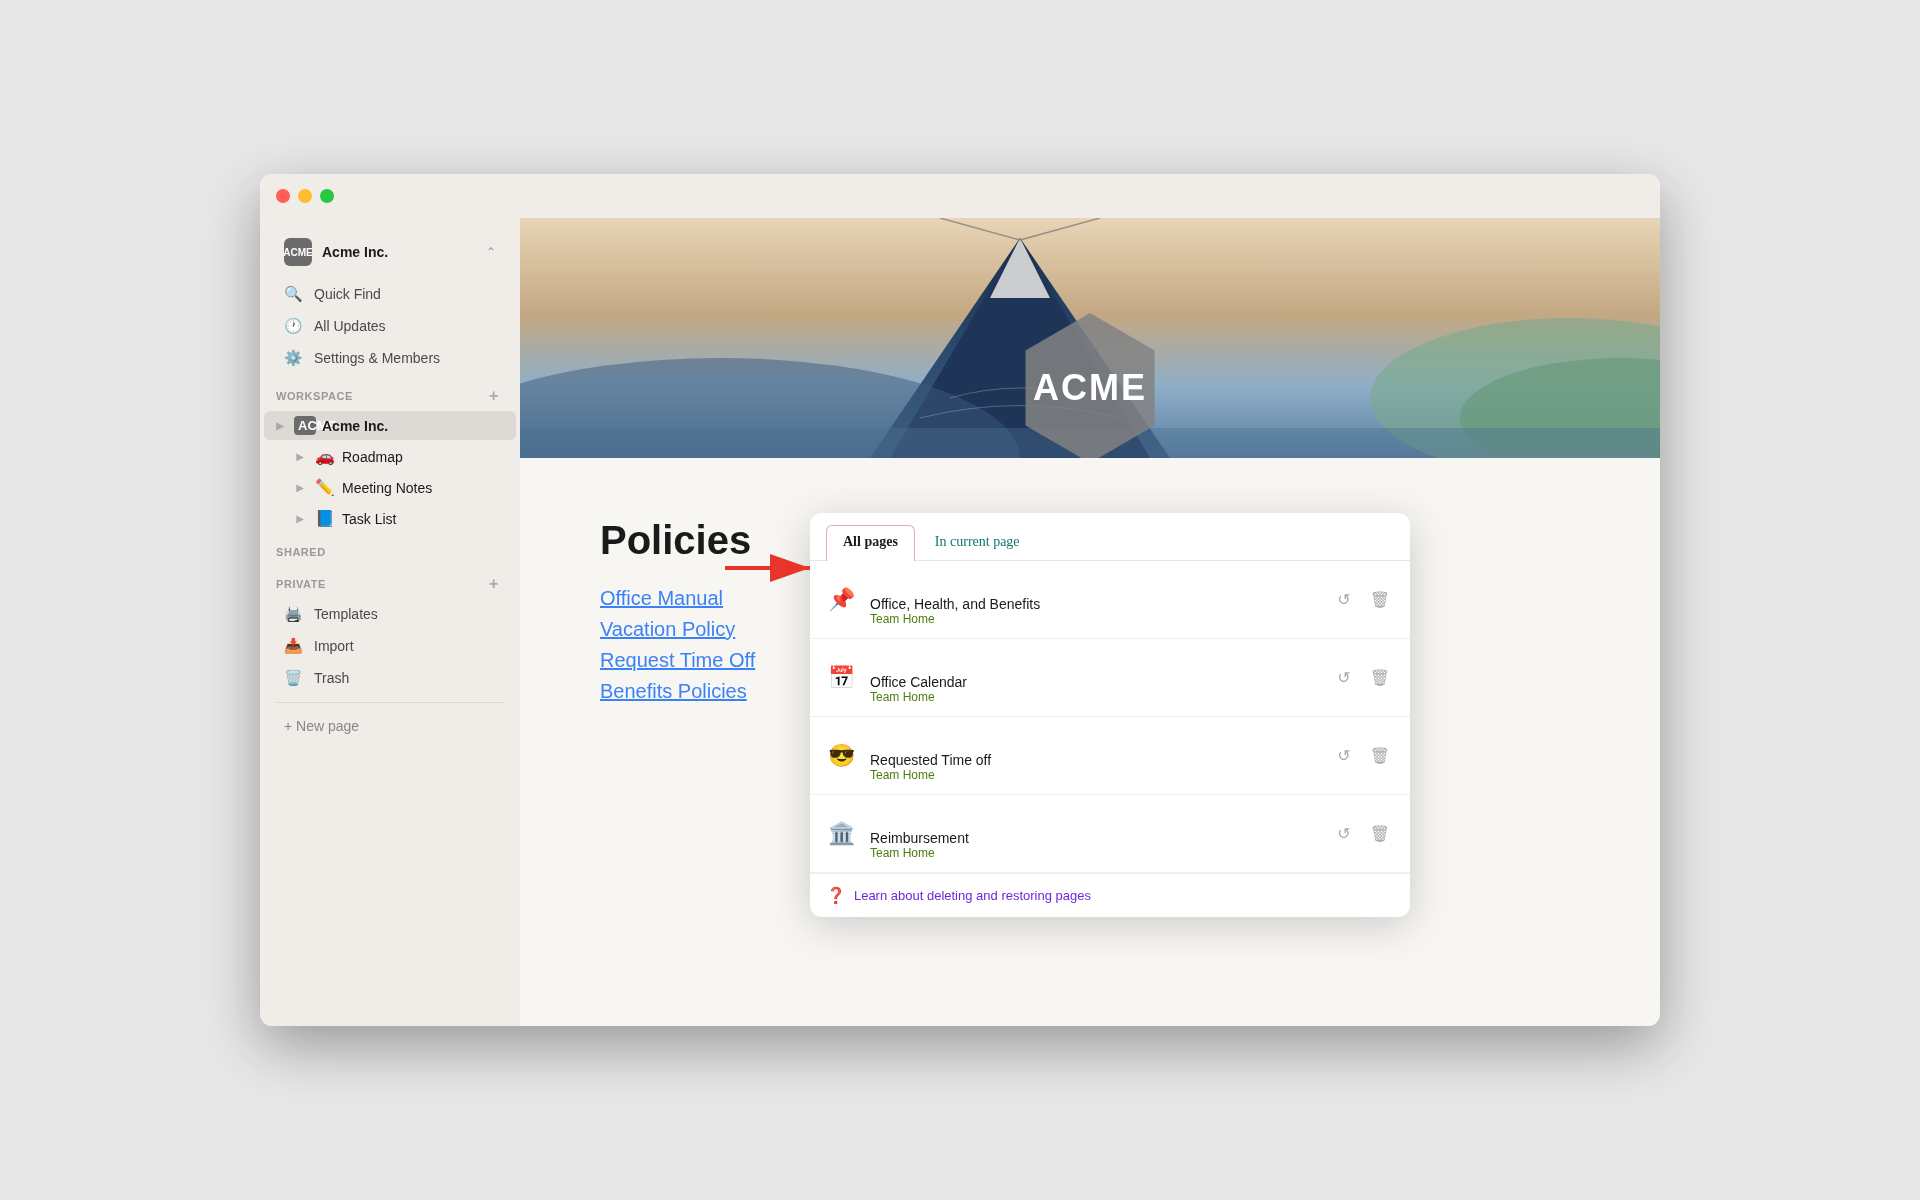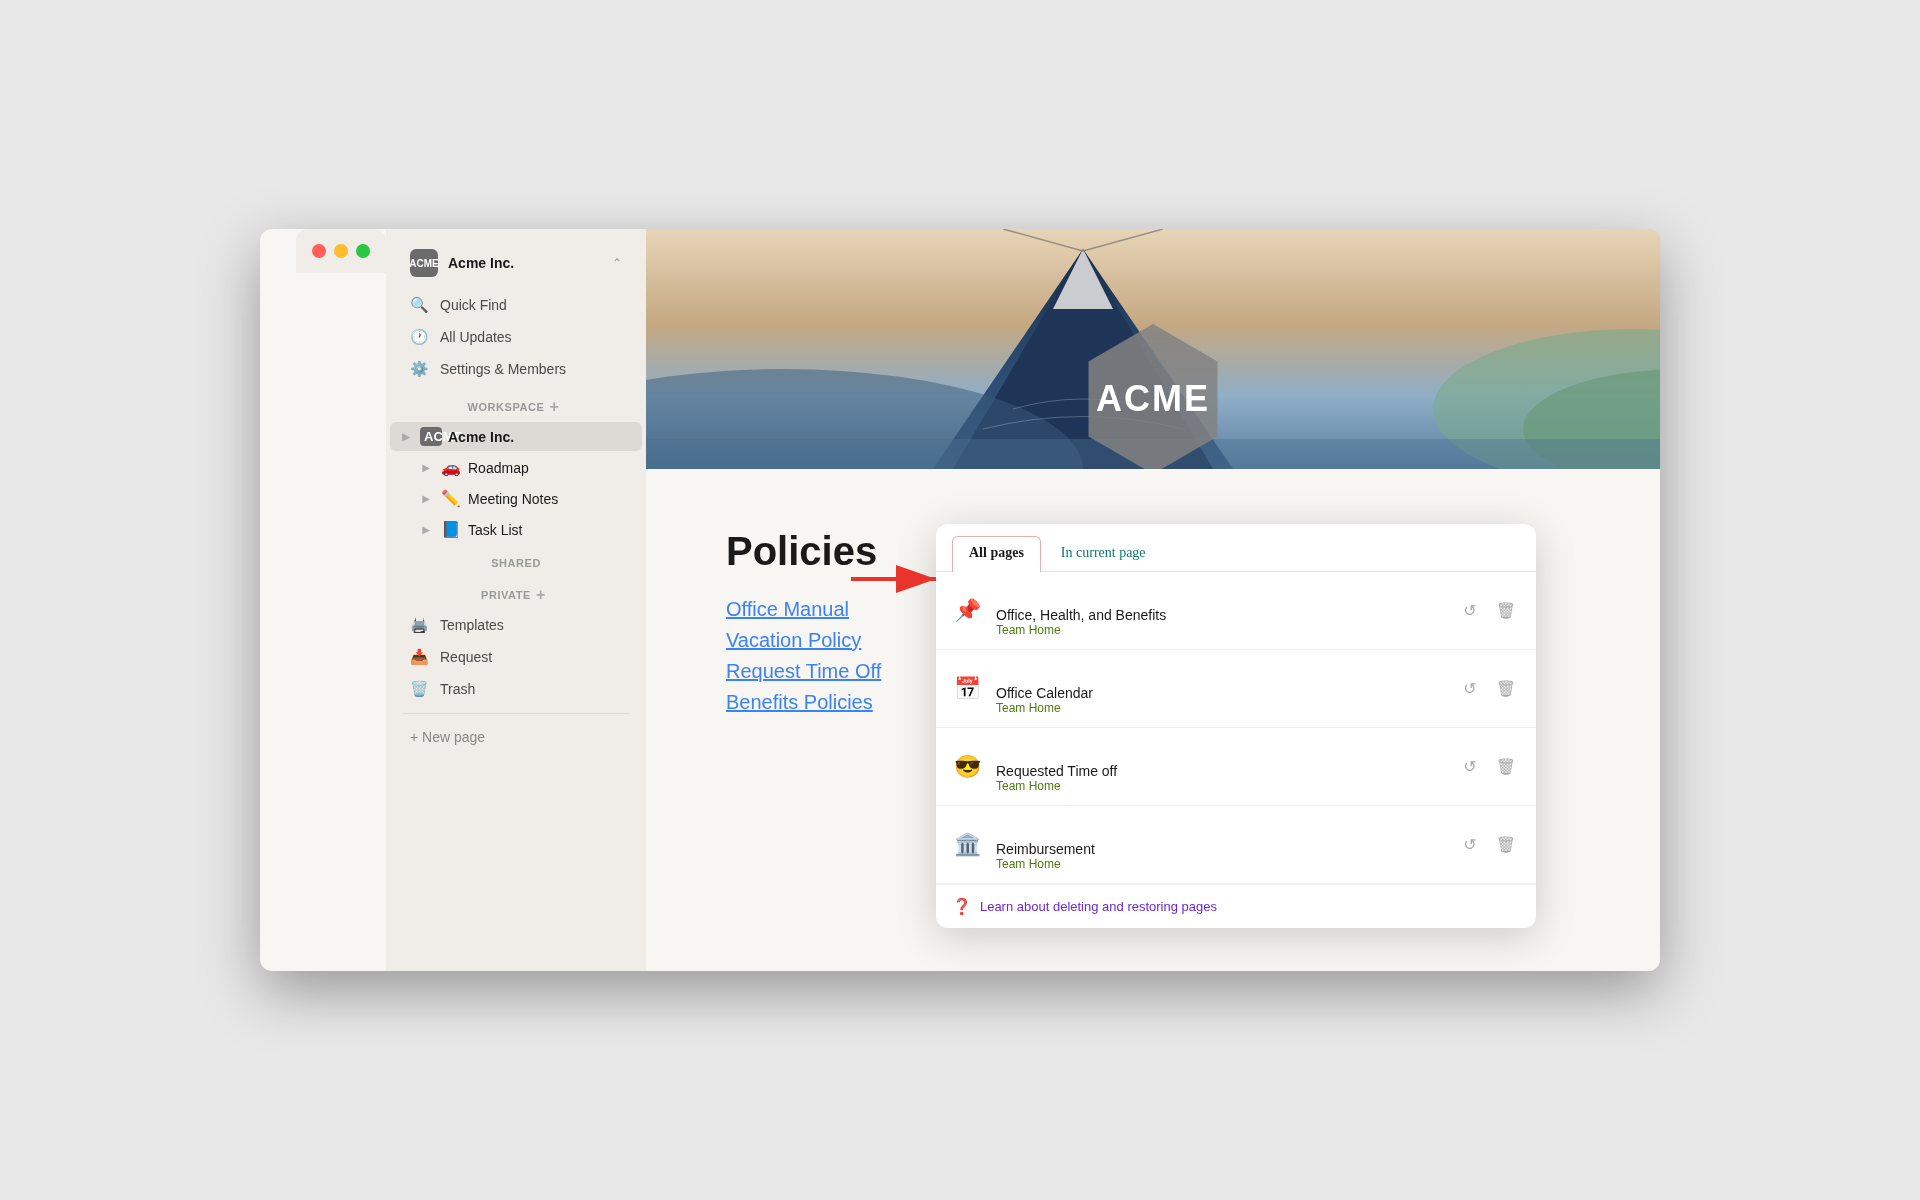--- a/index.html
+++ b/index.html
@@ -10,28 +10,27 @@
       width: 1920px;
       height: 1200px;
       overflow: hidden;
       display: flex;
       align-items: center;
       justify-content: center;
     }
 
     .window {
       width: 1400px;
-      height: 742px;
+      height: 852px;
       background: #f7f6f3;
       border-radius: 12px;
       box-shadow: 0 20px 60px rgba(0,0,0,0.35);
       display: flex;
-      flex-direction: row;
+      flex-direction: column;
       overflow: hidden;
-      padding-left: 36px;
     }
 
     
     .title-bar {
       height: 44px;
       background: #f0ede8;
       display: flex;
       align-items: center;
       padding: 0 16px;
       flex-shrink: 0;
@@ -110,21 +109,21 @@
 
     .sidebar-section-label {
       font-size: 11px;
       font-weight: 600;
       color: #999;
       padding: 12px 16px 4px;
       letter-spacing: 0.05em;
       text-transform: uppercase;
       display: flex;
       align-items: center;
-      justify-content: center;
+      justify-content: space-between;
     }
 
     .sidebar-section-label .plus-btn {
       width: 20px;
       height: 20px;
       display: flex;
       align-items: center;
       justify-content: center;
       border-radius: 4px;
       cursor: pointer;
@@ -505,21 +504,21 @@
         <span>PRIVATE</span>
         <span class="plus-btn">+</span>
       </div>
 
       <div class="nav-item">
         <span class="nav-icon">🖨️</span>
         <span>Templates</span>
       </div>
       <div class="nav-item">
         <span class="nav-icon">📥</span>
-        <span>Request</span>
+        <span>Import</span>
       </div>
       <div class="nav-item">
         <span class="nav-icon">🗑️</span>
         <span>Trash</span>
       </div>
 
       <div class="sidebar-divider"></div>
 
       <div class="new-page-btn">
         <span>+ New page</span>

